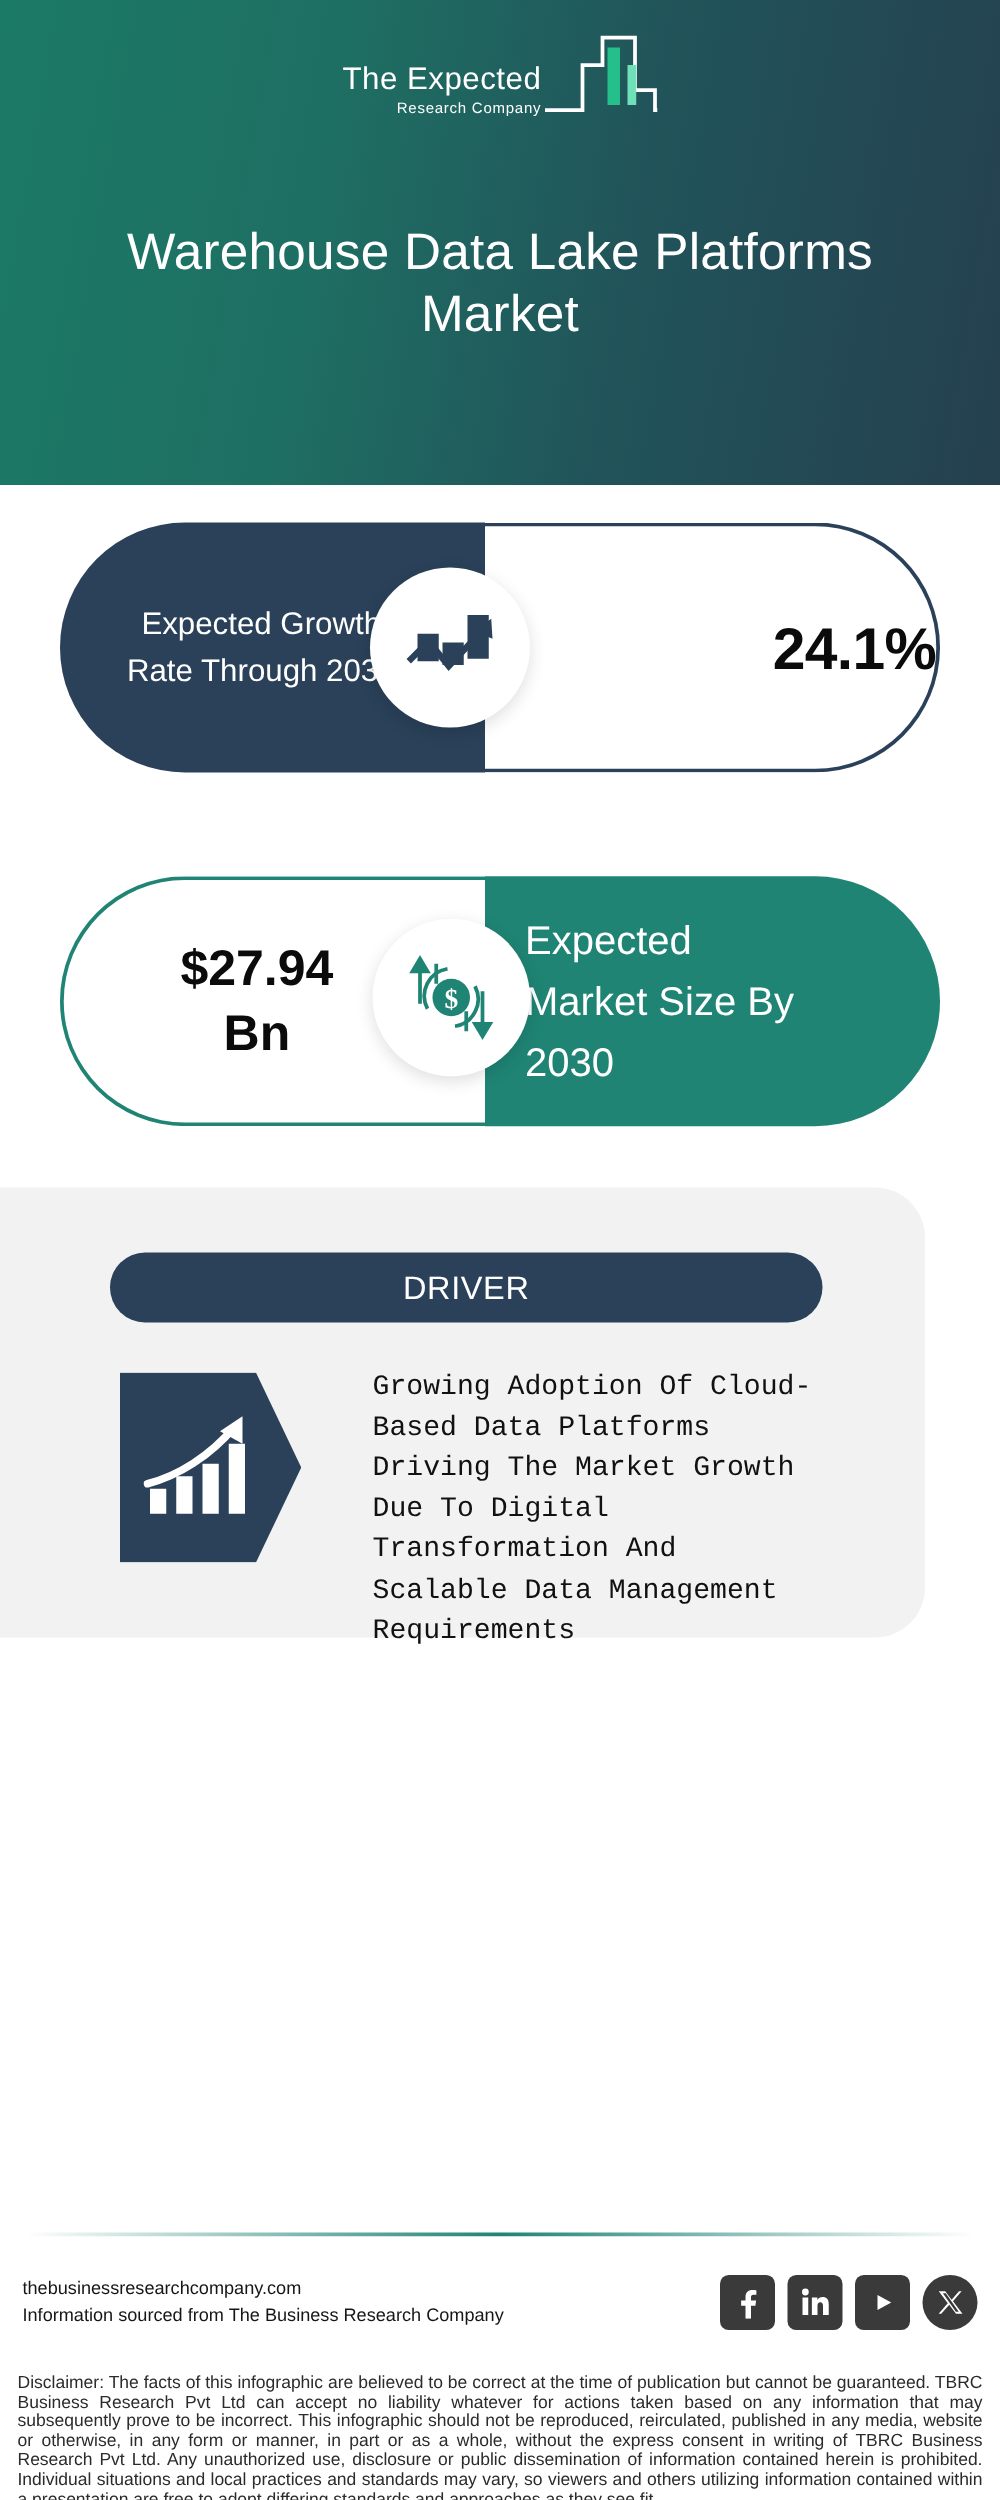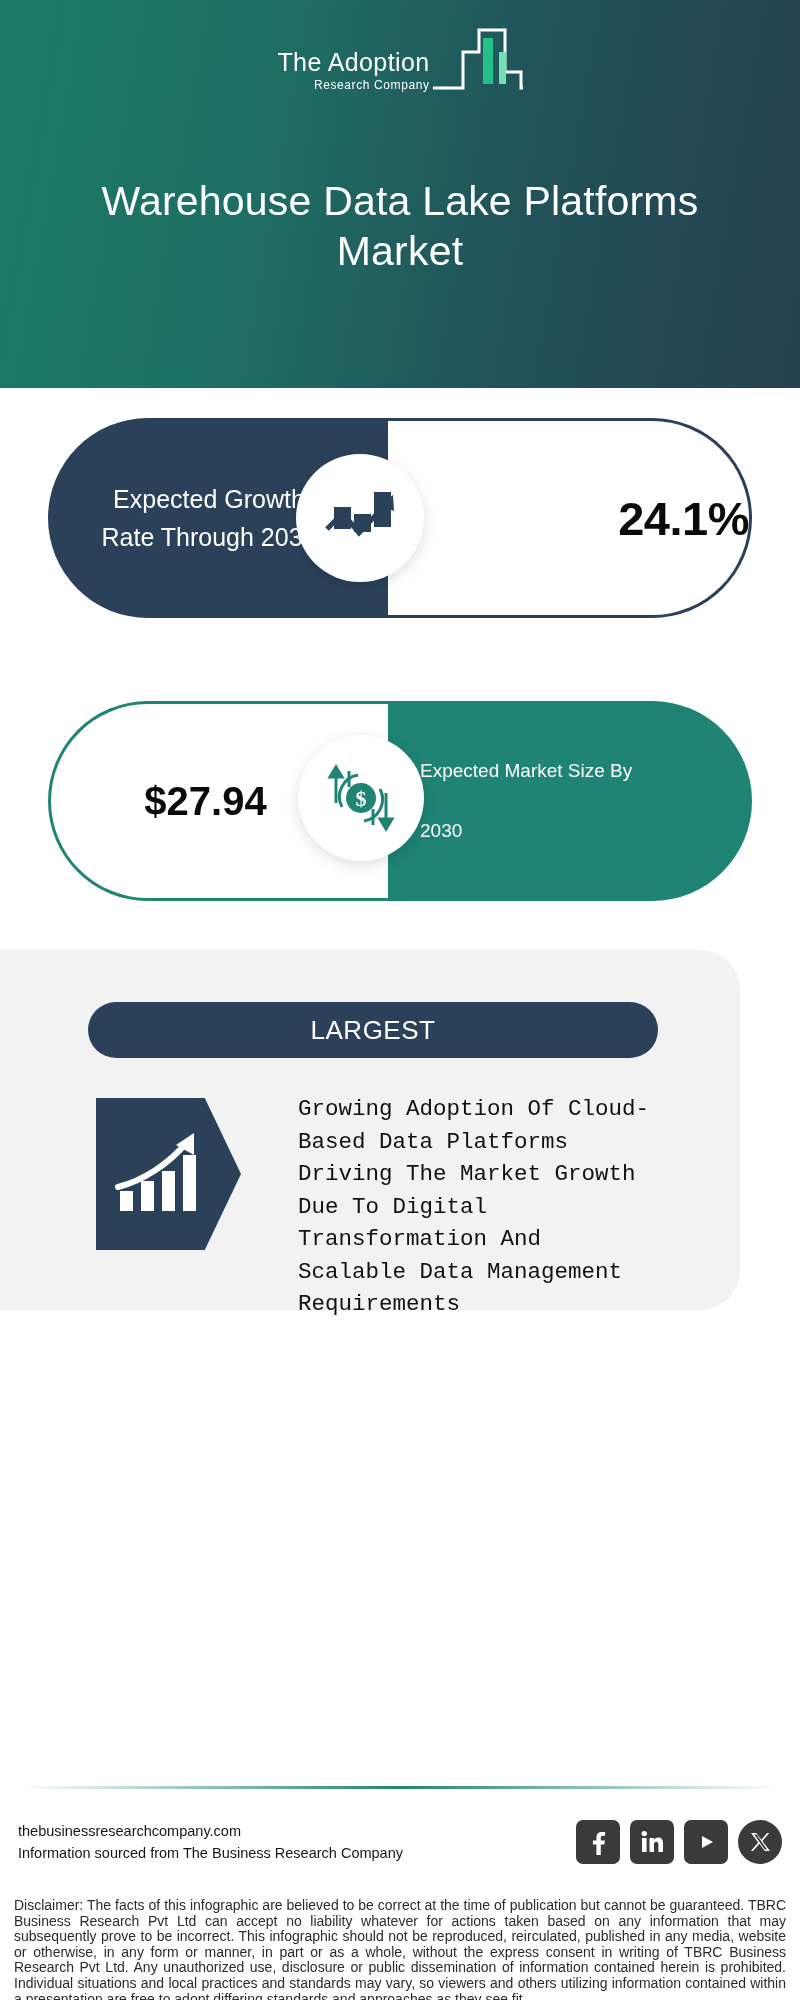--- a/index.html
+++ b/index.html
@@ -151,22 +151,22 @@
     position: absolute;
     left: 340px; top: 0;
     width: 364px; height: 200px;
     background: #1f8474;
     border-radius: 0 100px 100px 0;
     display: flex;
     align-items: center;
   }
   .stat2-right .lbl {
     color: #ffffff;
-    font-size: 19px;
-    line-height: 60px;
+    font-size: 32px;
+    line-height: 49px;
     margin-left: 32px;
     width: 230px;
   }
   .bubble2 { left: 250px; top: 34px; width: 126px; height: 126px; }
 
   
   .panel {
     position: absolute;
     left: 0;
     width: 740px;
@@ -257,21 +257,21 @@
 </head>
 <body>
 
 <div class="page">
 
   <div class="header">
 
     <div class="logo-wrap">
       <div class="logo-inner">
         <div class="logo-text">
-          <div class="logo-line1">The Adoption</div>
+          <div class="logo-line1">The Expected</div>
           <div class="logo-line2">Research Company</div>
         </div>
         <div class="logo-mark">
           <svg width="92" height="72" viewBox="0 0 92 72">
             <polyline points="2,66 32,66 32,30 48,30 48,8 74,8 74,50 90,50 90,66 92,66" fill="none" stroke="#ffffff" stroke-width="3"></polyline>
             <rect x="52" y="16" width="10" height="46" fill="#25c08a"></rect>
             <rect x="68" y="30" width="7" height="32" fill="#6fe0b8"></rect>
           </svg>
         </div>
       </div>
@@ -295,20 +295,21 @@
         <polyline points="6,46 22,30 38,50 68,18" fill="none" stroke="#2a4159" stroke-width="5" stroke-linejoin="miter"></polyline>
         <polygon points="72,12 73,28 58,22" fill="#2a4159"></polygon>
       </svg>
     </div>
   </div>
 
   <div class="stat2">
     <div class="stat2-left">
       <div class="val">
         <div>$27.94</div>
+        <div>Bn</div>
       </div>
     </div>
     <div class="stat2-right">
       <div class="lbl">Expected Market Size By 2030</div>
     </div>
     <div class="icon-bubble bubble2">
       <svg width="82" height="82" viewBox="0 0 82 82">
         <g fill="none" stroke="#1f8474" stroke-width="3">
           <path d="M22,50 A22,22 0 0 1 38,18"></path>
           <path d="M60,32 A22,22 0 0 1 44,64"></path>
@@ -322,21 +323,21 @@
           <polygon points="66,72 60,62 72,62"></polygon>
           <line x1="29" y1="14" x2="29" y2="30"></line>
           <line x1="53" y1="52" x2="53" y2="68"></line>
         </g>
       </svg>
     </div>
   </div>
 
   <div class="panel panel-driver">
     <div class="pill pill-driver">
-      <span>LARGEST</span>
+      <span>DRIVER</span>
     </div>
     <div class="hexicon hex-driver">
       <svg width="96" height="90" viewBox="0 0 96 90" style="margin-left:-14px;">
         <g fill="#ffffff">
           <rect x="6" y="62" width="13" height="20"></rect>
           <rect x="27" y="52" width="13" height="30"></rect>
           <rect x="48" y="42" width="13" height="40"></rect>
           <rect x="69" y="26" width="13" height="56"></rect>
         </g>
         <path d="M4,58 C28,52 54,36 74,12" fill="none" stroke="#ffffff" stroke-width="6" stroke-linecap="round"></path>

